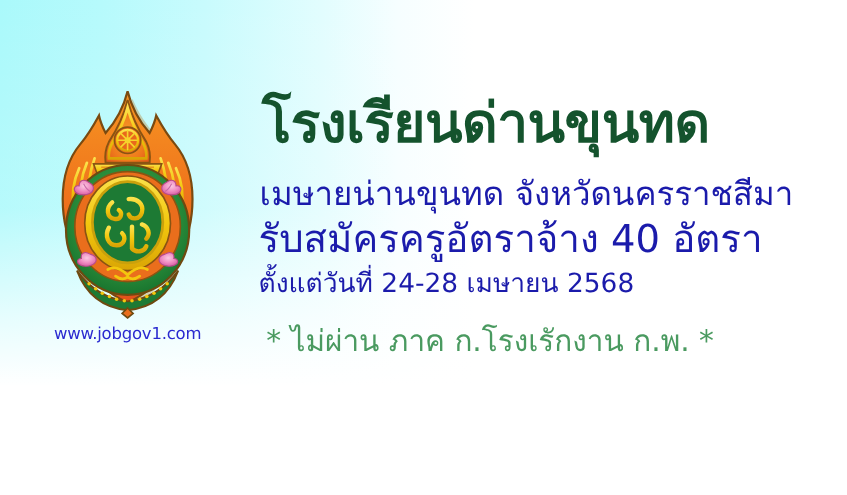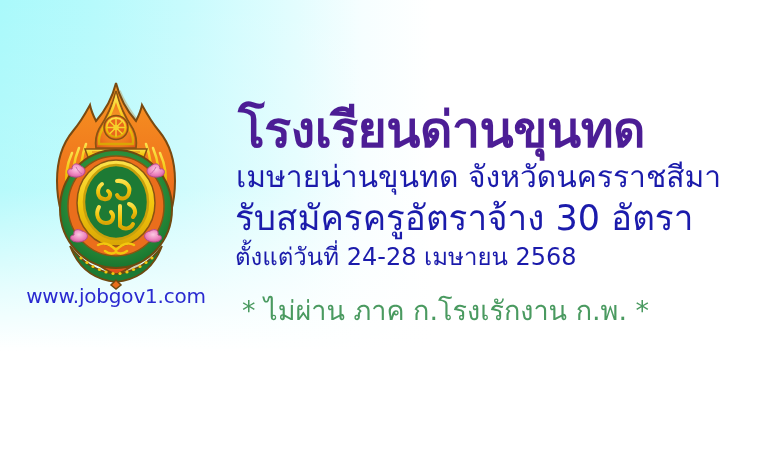--- a/index.html
+++ b/index.html
@@ -46,47 +46,46 @@
     left: 50%;
     top: 78px;
     transform: translateX(-50%);
     width: 132px;
     height: 212px;
   }
   #emblem-svg { display: block; width: 132px; height: 212px; }
   #site-url {
     position: absolute;
     left: 0;
-    top: 284px;
+    top: 294px;
     width: 232px;
     text-align: center;
     color: #2a2ad0;
-    font-size: 20px;
+    font-size: 15px;
     letter-spacing: -0.2px;
     font-family: "DejaVu Sans", "Liberation Sans", sans-serif;
     white-space: nowrap;
   }
   
   #headline-column {
     position: absolute;
     left: 234px;
     top: 0;
     width: 536px;
     height: 450px;
   }
   .hl-line { white-space: nowrap; line-height: 1.0; }
 
   #line-title {
     position: absolute;
     left: 4px;  top: 87px;
     font-size: 50px;
     font-weight: 700;
-    color: #4c1d95;
+    color: #14532d;
     letter-spacing: -0.5px;
-    margin-top: 18px;
   }
   #line-district {
     position: absolute;
     left: 2px;  top: 162px;
     font-size: 30px;
     font-weight: 400;
     color: #1b1bab;
   }
   #line-positions {
     position: absolute;
@@ -259,20 +258,20 @@
 
     <div id="site-url">www.jobgov1.com</div>
   </div>
 
   <div id="headline-column">
 
     <div class="hl-line" id="line-title">โรงเรียนด่านขุนทด</div>
 
     <div class="hl-line" id="line-district">เมษายน่านขุนทด จังหวัดนครราชสีมา</div>
 
-    <div class="hl-line" id="line-positions">รับสมัครครูอัตราจ้าง 30 อัตรา</div>
+    <div class="hl-line" id="line-positions">รับสมัครครูอัตราจ้าง 40 อัตรา</div>
 
     <div class="hl-line" id="line-dates">ตั้งแต่วันที่ 24-28 เมษายน 2568</div>
 
     <div class="hl-line" id="line-note">* ไม่ผ่าน ภาค ก.โรงเรักงาน ก.พ. *</div>
   </div>
 
 </div>
 
 </body></html>

